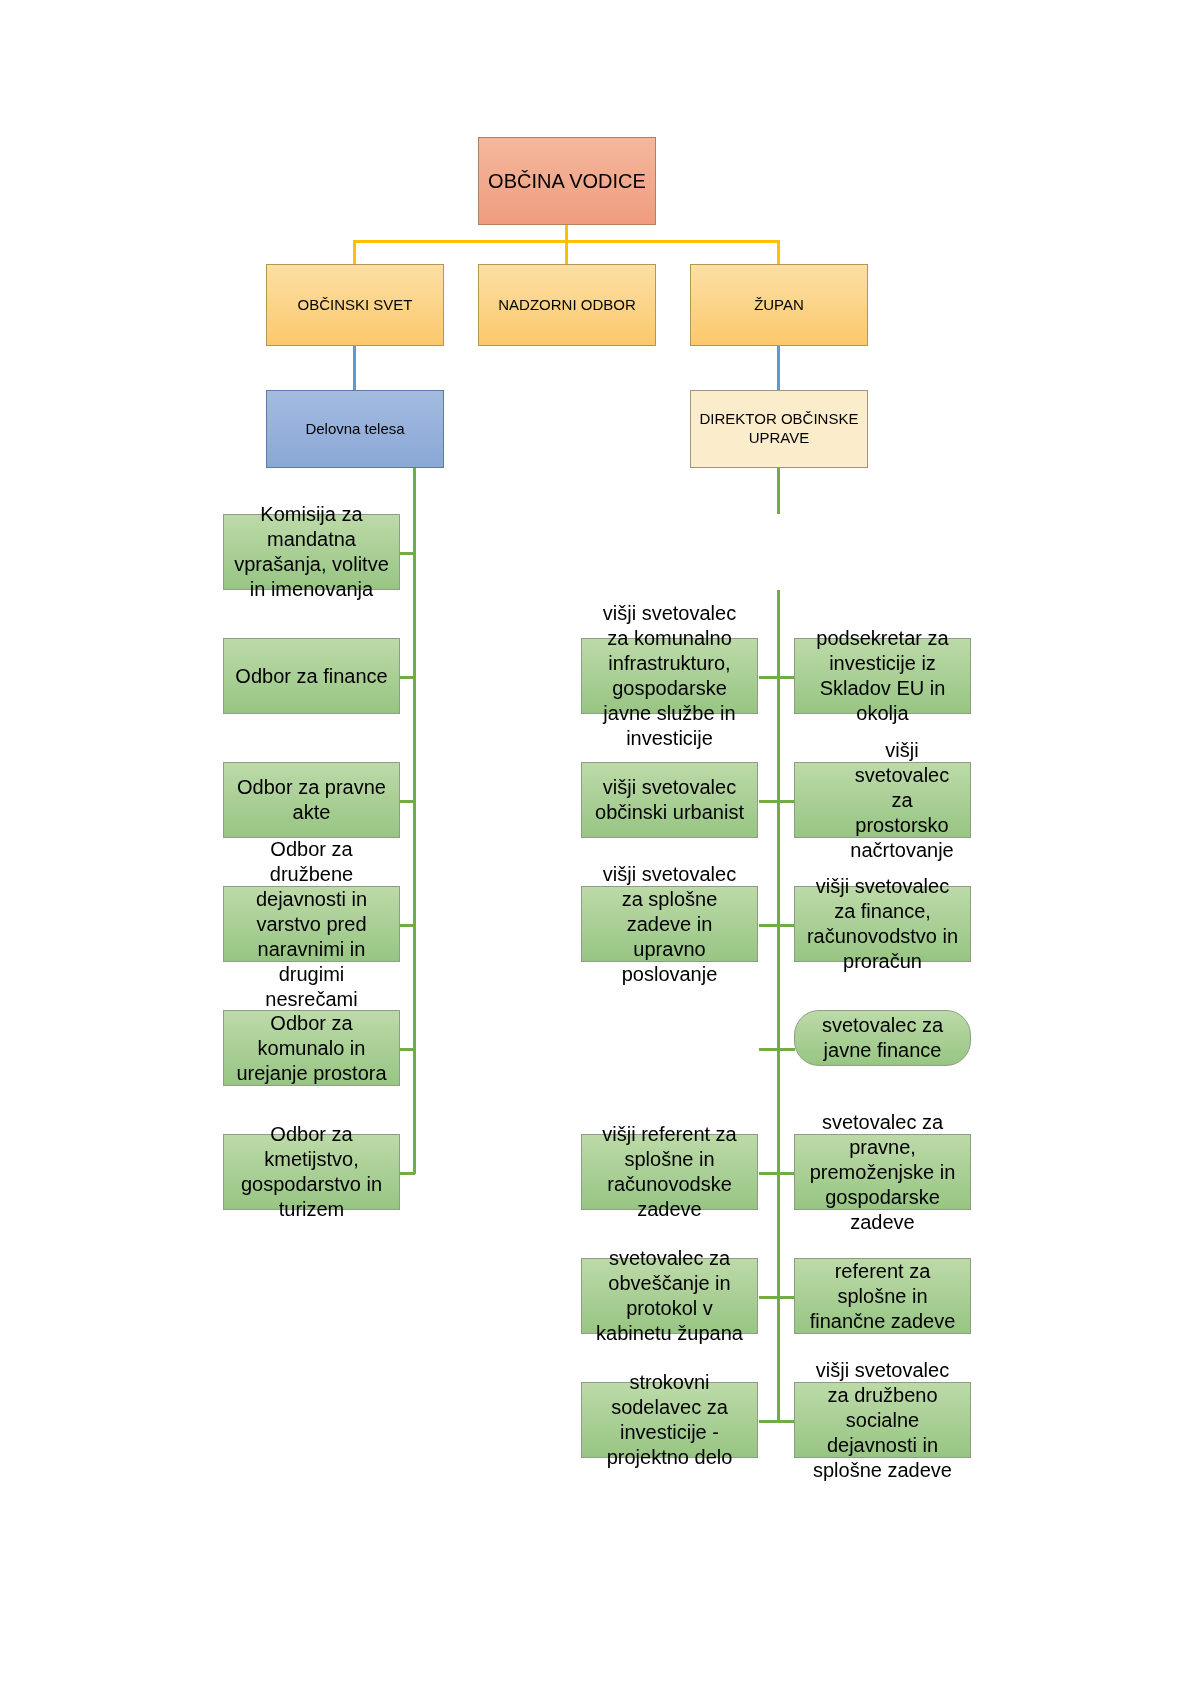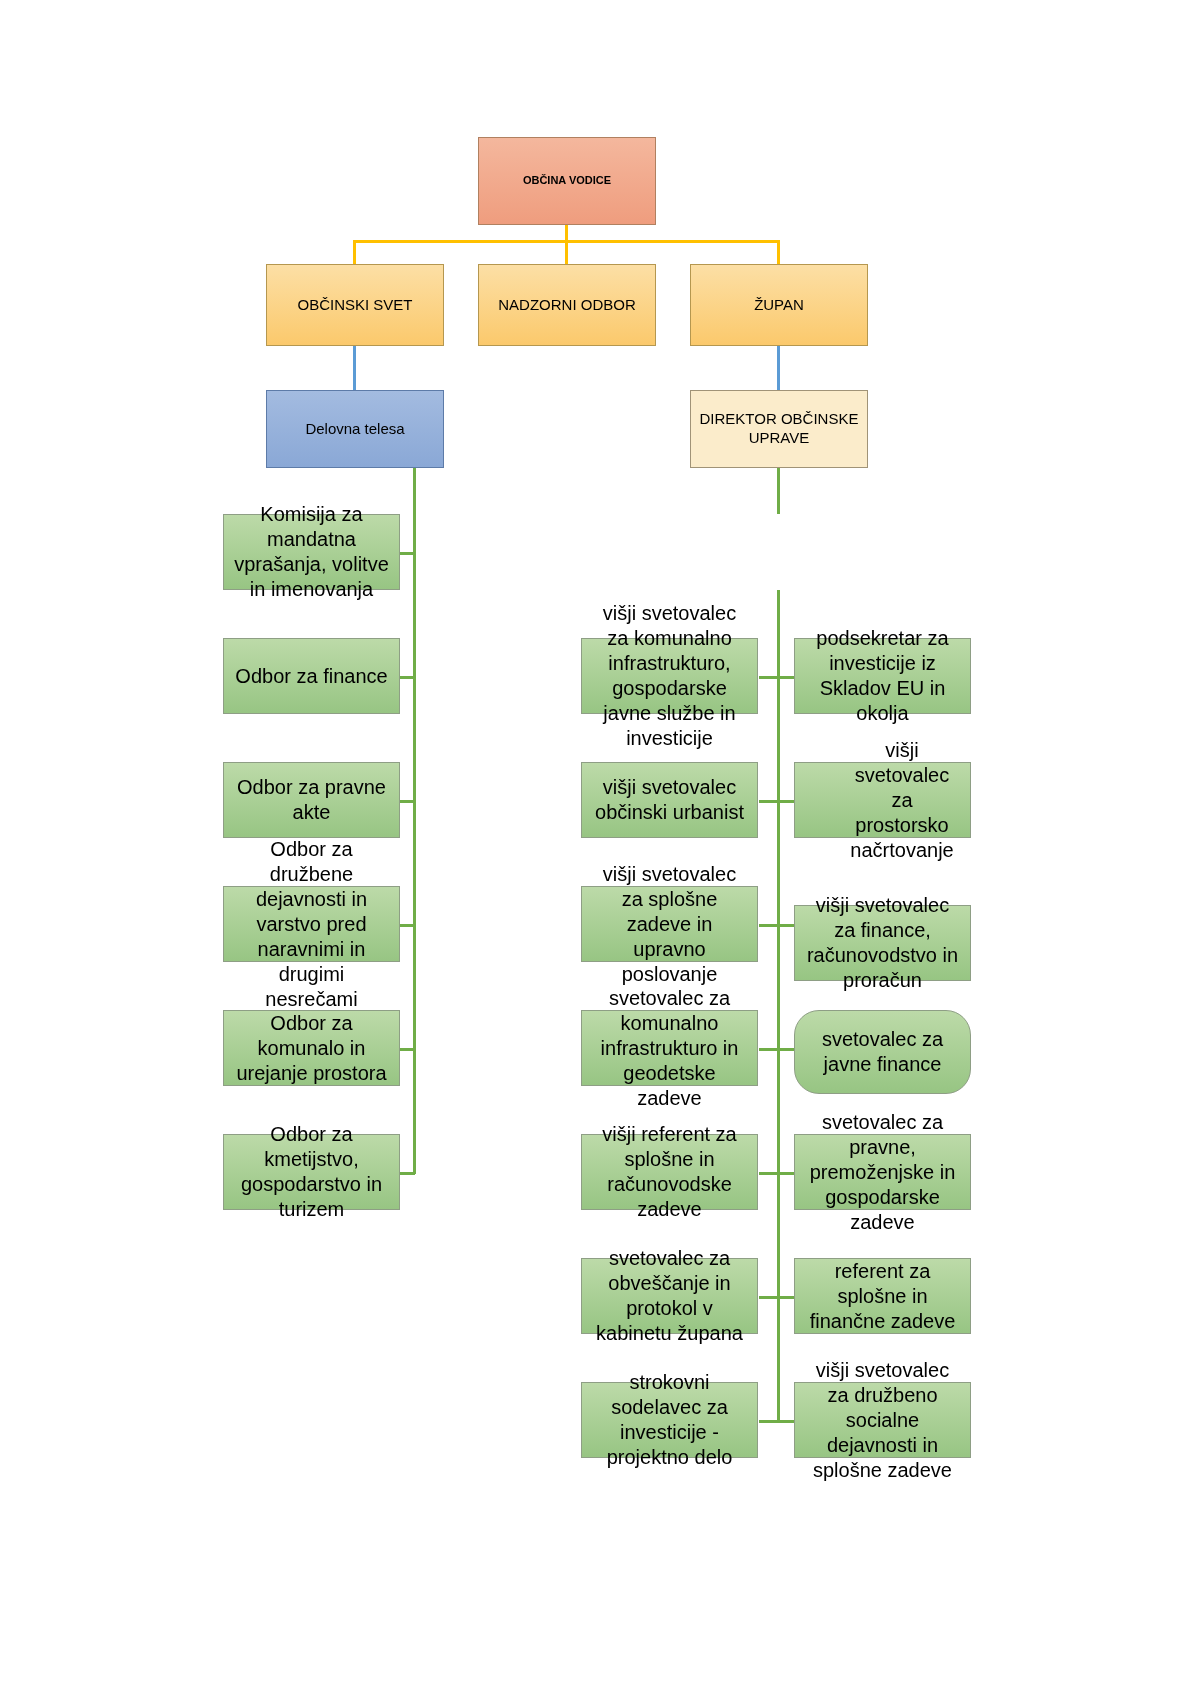--- a/index.html
+++ b/index.html
@@ -32,22 +32,21 @@
   }
   .node .label {
     display: block;
     width: 100%;
     white-space: pre-line;
   }
   
   .n-root {
     background: linear-gradient(180deg, #f4b79d 0%, #ef9d7e 100%);
     border: 1px solid #b08060;
-    font-size: 11px;
-    font-weight: bold;
+    font-size: 20px;
   }
   .n-gold {
     background: linear-gradient(180deg, #fcdfa5 0%, #fbc96c 100%);
     border: 1px solid #b5974f;
     font-size: 15px;
   }
   .n-cream {
     background: #fbeccb;
     border: 1px solid #a09377;
     font-size: 15px;
@@ -165,43 +164,40 @@
 
   <div class="node n-green" style="left:581px; top:638px; width:177px; height:76px;">
     <span class="label">višji svetovalec za komunalno infrastrukturo, gospodarske javne službe in investicije</span>
   </div>
   <div class="node n-green" style="left:581px; top:762px; width:177px; height:76px;">
     <span class="label">višji svetovalec občinski urbanist</span>
   </div>
   <div class="node n-green" style="left:581px; top:886px; width:177px; height:76px;">
     <span class="label">višji svetovalec za splošne zadeve in upravno poslovanje</span>
   </div>
-  <div class="node n-green" style="left:581px; top:1010px; width:177px; height:76px;">
-    <span class="label">svetovalec za komunalno infrastrukturo in geodetske zadeve</span>
-  </div>
   <div class="node n-green" style="left:581px; top:1134px; width:177px; height:76px;">
     <span class="label">višji referent za splošne in računovodske zadeve</span>
   </div>
   <div class="node n-green" style="left:581px; top:1258px; width:177px; height:76px;">
     <span class="label">svetovalec za obveščanje in protokol v kabinetu župana</span>
   </div>
   <div class="node n-green" style="left:581px; top:1382px; width:177px; height:76px;">
     <span class="label">strokovni sodelavec za investicije - projektno delo</span>
   </div>
 
   <div class="node n-green" style="left:794px; top:638px; width:177px; height:76px;">
     <span class="label">podsekretar za investicije iz Skladov EU in okolja</span>
   </div>
   <div class="node n-green" style="left:794px; top:762px; width:177px; height:76px;padding-left:47px;">
     <span class="label">višji svetovalec za prostorsko načrtovanje</span>
   </div>
-  <div class="node n-green" style="left:794px; top:886px; width:177px; height:76px;margin-top:19px;">
+  <div class="node n-green" style="left:794px; top:886px; width:177px; height:76px;">
     <span class="label">višji svetovalec za finance, računovodstvo in proračun</span>
   </div>
-  <div class="node n-green" style="left:794px; top:1010px; width:177px; height:84px;border-radius:25px;">
+  <div class="node n-green" style="left:794px; top:1010px; width:177px; height:56px;border-radius:25px;">
     <span class="label">svetovalec za javne finance</span>
   </div>
   <div class="node n-green" style="left:794px; top:1134px; width:177px; height:76px;">
     <span class="label">svetovalec za pravne, premoženjske in gospodarske zadeve</span>
   </div>
   <div class="node n-green" style="left:794px; top:1258px; width:177px; height:76px;">
     <span class="label">referent za splošne in finančne zadeve</span>
   </div>
   <div class="node n-green" style="left:794px; top:1382px; width:177px; height:76px;">
     <span class="label">višji svetovalec za družbeno socialne dejavnosti in splošne zadeve</span>

